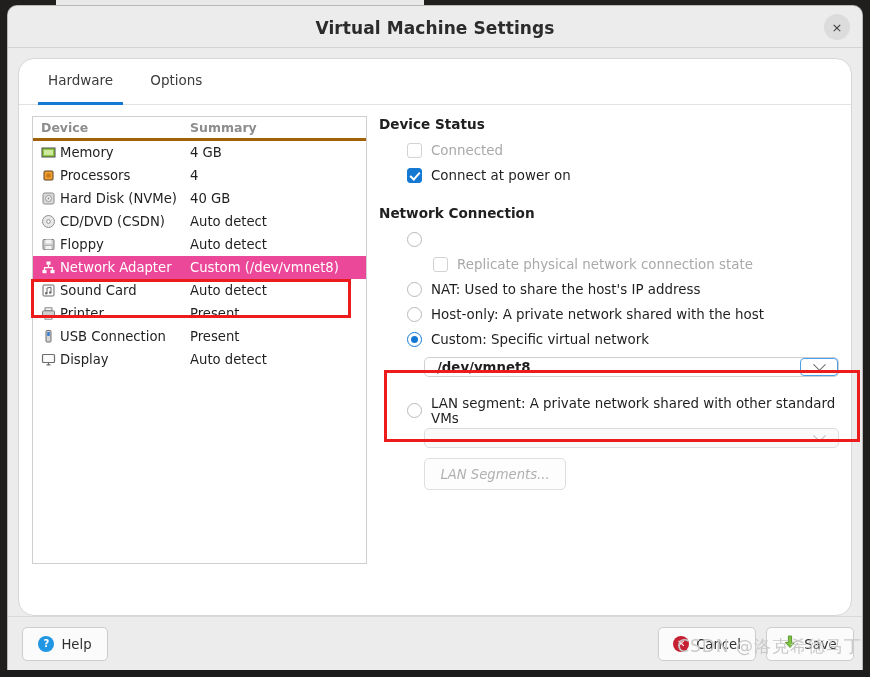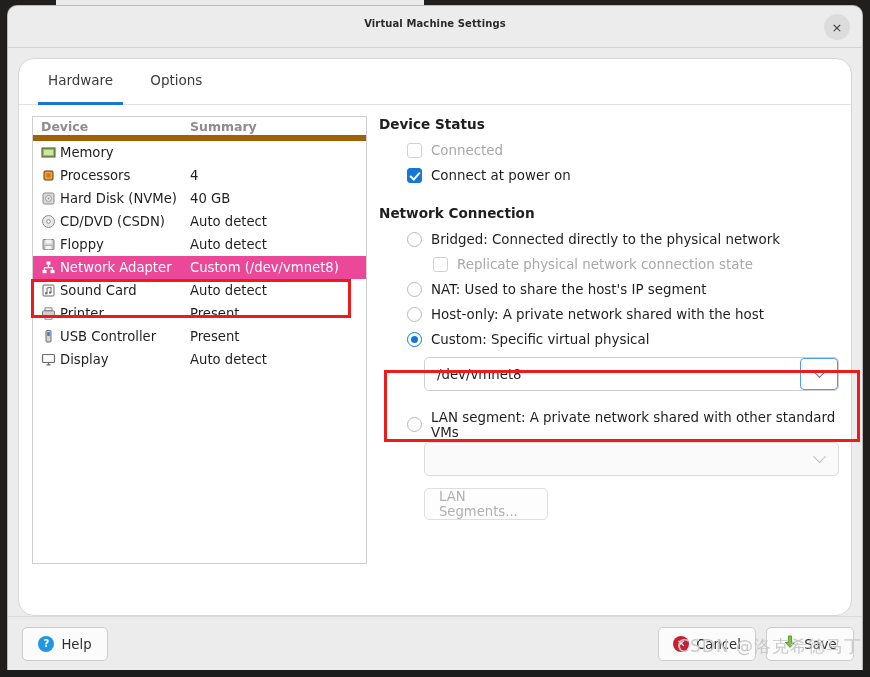--- a/index.html
+++ b/index.html
@@ -40,21 +40,21 @@
   #titlebar {
     position: relative;
     height: 42px;
     background: #ececec;
     border-bottom: 1px solid #d3d3d3;
     border-radius: 9px 9px 0 0;
   }
   #title-text {
     position: absolute; left: 0; right: 0; top: 12px;
     text-align: center;
-    font-size: 10px; font-weight: bold; color: #2b2b2b;
+    font-size: 17px; font-weight: bold; color: #2b2b2b;
     letter-spacing: .1px;
   }
   #close-btn {
     position: absolute; right: 12px; top: 8px;
     width: 26px; height: 26px; border-radius: 50%;
     background: #dcdcdc;
     display: flex; align-items: center; justify-content: center;
     color: #3a3a3a; font-size: 13px; line-height: 1;
     cursor: pointer;
   }
@@ -96,21 +96,21 @@
   
   #device-list {
     position: absolute; left: 13px; top: 57px;
     width: 335px; height: 448px;
     background: #ffffff;
     border: 1px solid #cfcfcf;
     overflow: hidden;
   }
   #list-header {
     display: flex; height: 24px;
-    border-bottom: 6px solid #a16207;
+    border-bottom: 3px solid #a16207;
     font-size: 12.5px; font-weight: bold; color: #8d8d8d;
     align-items: center;
   }
   #list-header .col-device { width: 148px; padding-left: 8px; }
   #list-header .col-summary { flex: 1; padding-left: 9px; }
 
   .dev-row {
     display: flex; align-items: center;
     height: 23px;
     font-size: 13.2px; color: #1f1f1f;
@@ -188,28 +188,29 @@
   .radio.checked { border: 1px solid #1579d4; }
   .radio.checked:after {
     content: ""; position: absolute;
     left: 3px; top: 3px; width: 7px; height: 7px;
     border-radius: 50%; background: #1579d4;
   }
 
   
   .combo {
     position: relative;
-    height: 34px;
+    height: 20px;
     background: #fff;
     border: 1px solid #cfcfcf;
     border-radius: 5px;
     display: flex; align-items: center;
     font-size: 13.3px; color: #1f1f1f;
     padding-left: 12px;
     cursor: pointer;
+    font-weight: bold;
   }
   .combo.dim { background: #fafafa; border-color: #dcdcdc; }
   .combo .arrow-box {
     position: absolute; right: 0; top: 0; bottom: 0; width: 38px;
     display: flex; align-items: center; justify-content: center;
     border-left: 1px solid transparent;
     border-radius: 0 4px 4px 0;
   }
   .combo .arrow-box.focus {
     border: 1px solid #4a9fe8;
@@ -304,20 +305,21 @@
           </div>
           <div id="rows-host">
               <div class="dev-row">
                 <div class="c-dev">
                   <span class="dicon"><svg width="15" height="15" viewBox="0 0 15 15">
                       <rect x="1" y="3" width="13" height="9" fill="#8cc63f" stroke="#4a4a4a" stroke-width="1"></rect>
                       <rect x="3" y="5" width="9" height="5" fill="#cfe8a0"></rect>
                     </svg></span>
                   <span>Memory</span>
                 </div>
+                <div class="c-sum">4 GB</div>
               </div>
               <div class="dev-row">
                 <div class="c-dev">
                   <span class="dicon"><svg width="15" height="15" viewBox="0 0 15 15">
                       <rect x="3" y="3" width="9" height="9" rx="1" fill="#f0a030" stroke="#5a4020" stroke-width="1"></rect>
                       <rect x="5.5" y="5.5" width="4" height="4" fill="#c97a18"></rect>
                     </svg></span>
                   <span>Processors</span>
                 </div>
                 <div class="c-sum">4</div>
@@ -388,21 +390,21 @@
                   <span>Printer</span>
                 </div>
                 <div class="c-sum">Present</div>
               </div>
               <div class="dev-row">
                 <div class="c-dev">
                   <span class="dicon"><svg width="15" height="15" viewBox="0 0 15 15">
                       <rect x="5" y="1.5" width="5" height="11.5" rx="1" fill="#d4d4d4" stroke="#6f6f6f" stroke-width="1"></rect>
                       <rect x="6.2" y="3" width="2.6" height="4" fill="#3b7fd4"></rect>
                     </svg></span>
-                  <span>USB Controller</span>
+                  <span>USB Connection</span>
                 </div>
                 <div class="c-sum">Present</div>
               </div>
               <div class="dev-row">
                 <div class="c-dev">
                   <span class="dicon"><svg width="15" height="15" viewBox="0 0 15 15">
                       <rect x="1.5" y="2.5" width="12" height="8" rx="1" fill="#fafafa" stroke="#6b6b6b" stroke-width="1.2"></rect>
                       <path d="M5.5 12.8 H9.5 M7.5 10.5 V12.8" stroke="#6b6b6b" stroke-width="1.2" fill="none"></path>
                     </svg></span>
                   <span>Display</span>
@@ -443,41 +445,40 @@
 
           <div class="opt-row indent1">
             <span class="cbox checked"></span>
             <span>Connect at power on</span>
           </div>
 
           <div class="section-title" style="margin-top:17px;">Network Connection</div>
 
           <div class="opt-row indent1">
             <span class="radio"></span>
-            <span>Bridged: Connected directly to the physical network</span>
           </div>
 
           <div class="opt-row indent2 dim">
             <span class="cbox dim"></span>
             <span>Replicate physical network connection state</span>
           </div>
 
           <div class="opt-row indent1">
             <span class="radio"></span>
-            <span>NAT: Used to share the host's IP segment</span>
+            <span>NAT: Used to share the host's IP address</span>
           </div>
 
           <div class="opt-row indent1">
             <span class="radio"></span>
             <span>Host-only: A private network shared with the host</span>
           </div>
 
           <div class="opt-row indent1">
             <span class="radio checked"></span>
-            <span>Custom: Specific virtual physical</span>
+            <span>Custom: Specific virtual network</span>
           </div>
 
           <div style="padding-left:47px; padding-top:5px;">
             <div class="combo">
               <span>/dev/vmnet8</span>
               <span class="arrow-box focus">
                   <span class="chev"></span>
                 </span>
             </div>
           </div>
@@ -490,21 +491,21 @@
           <div style="padding-left:47px; padding-top:5px;">
             <div class="combo dim">
               <span></span>
               <span class="arrow-box">
                   <span class="chev dim"></span>
                 </span>
             </div>
           </div>
 
           <div style="padding-left:47px; padding-top:10px;">
-            <div class="btn disabled" style="width:124px;">
+            <div class="btn disabled" style="width:142px;font-style:italic;">
               <span>LAN Segments...</span>
             </div>
           </div>
 
         </div>
 
       </div>
 
       <div id="footer">
         <div class="btn" id="help-btn">

